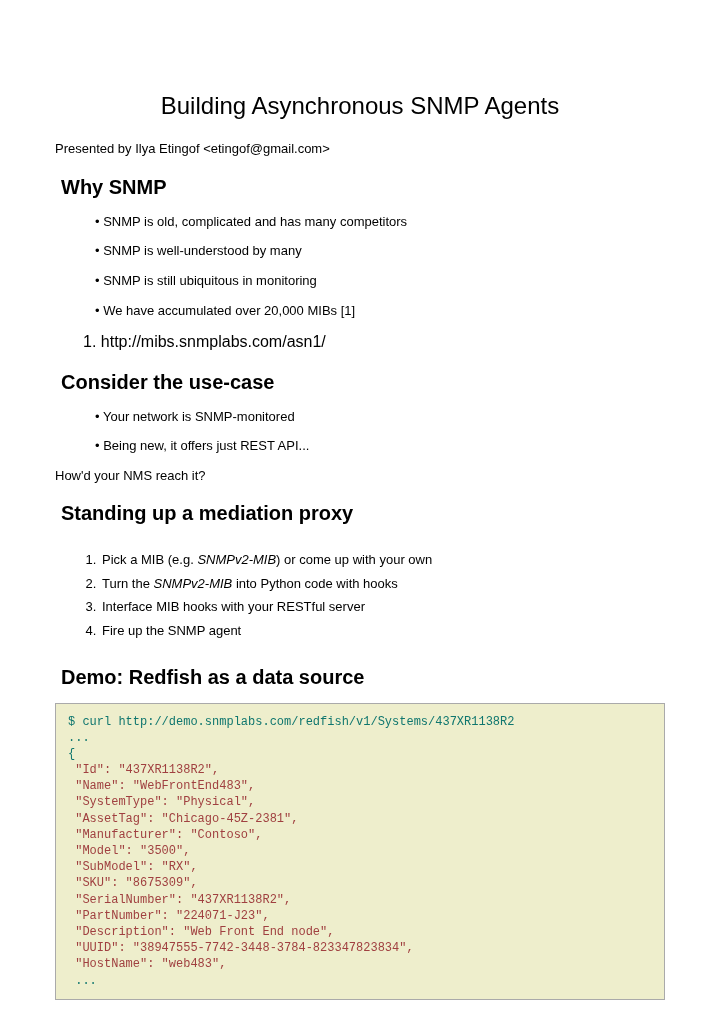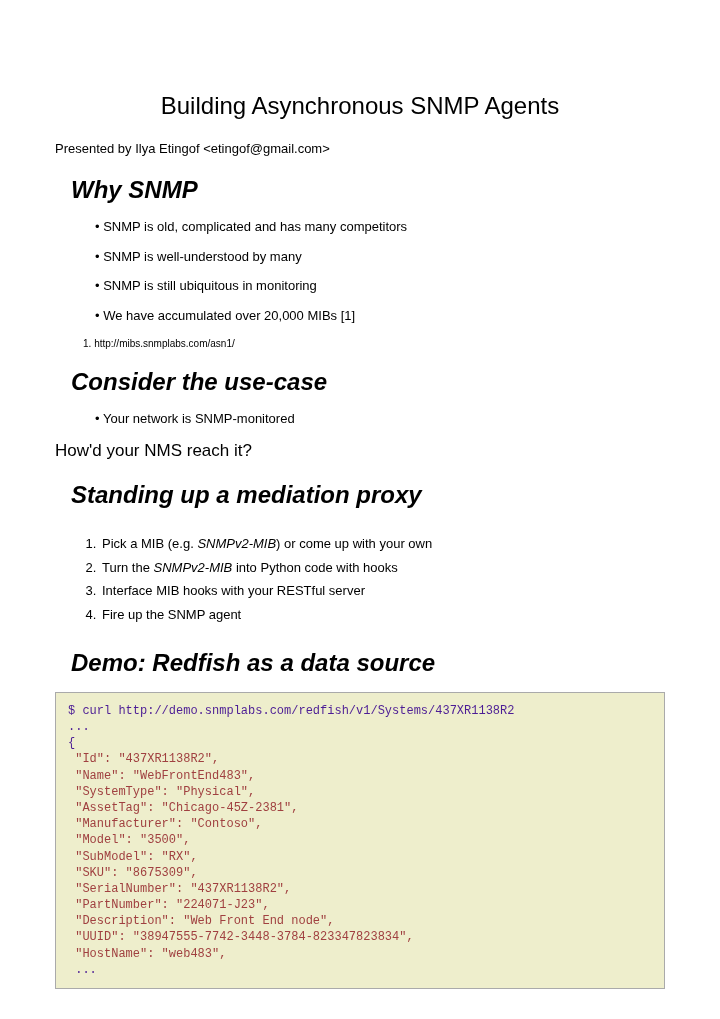--- a/index.html
+++ b/index.html
@@ -12,24 +12,23 @@
     box-sizing: border-box;
     line-height: 1.35;
   }
   h1 {
     font-size: 24px;
     font-weight: normal;
     text-align: center;
     margin: 30px 0 18px 0;
   }
   h2 {
-    font-size: 24px;
+    font-size: 20px;
     font-weight: bold;
-    margin: 16px 0 12px 16px;
-    font-style: italic;
+    margin: 16px 0 12px 6px;
   }
   .presented {
     font-size: 13px;
     margin-bottom: 12px;
   }
   a, .link {
     color: #000000;
     text-decoration: none;
   }
   ul.bullets {
@@ -39,25 +38,25 @@
   }
   ul.bullets li {
     margin: 12px 0;
   }
   ul.bullets li::before {
     content: "• ";
   }
   .ref {
     padding-left: 28px;
     margin: 4px 0 8px 0;
-    font-size: 10px;
+    font-size: 16px;
   }
   .flat {
     margin: 4px 0 8px 0;
-    font-size: 17px;
+    font-size: 13px;
   }
   ol.steps {
     padding-left: 45px;
     margin: 24px 0;
   }
   ol.steps li {
     margin: 6px 0;
     padding-left: 2px;
   }
   em.mib {
@@ -68,21 +67,21 @@
     border: 1px solid #aaa;
     padding: 10px 12px;
     font-family: "Courier New", monospace;
     font-size: 12px;
     line-height: 1.35;
     color: #a04040;
     white-space: pre;
     overflow: hidden;
     margin: 10px 0 0 0;
   }
-  pre.code .ne { color: #4c1d95; }
+  pre.code .ne { color: #0f766e; }
   pre.code .kw { color: #a04040; }
 </style>
 </head>
 <body>
 
 <h1>Building Asynchronous SNMP Agents</h1>
 
 <div class="presented">
   <span>Presented by Ilya Etingof &lt;</span><a href="#" class="link">etingof@gmail.com</a><span>&gt;</span>
 </div>
@@ -94,20 +93,21 @@
   <li>SNMP is still ubiquitous in monitoring</li>
   <li>We have accumulated over 20,000 MIBs [1]</li>
 </ul>
 <div class="ref">
   <span>1. </span><a href="#" class="link">http://mibs.snmplabs.com/asn1/</a>
 </div>
 
 <h2>Consider the use-case</h2>
 <ul class="bullets">
   <li>Your network is SNMP-monitored</li>
+  <li>Being new, it offers just REST API...</li>
 </ul>
 <div class="flat">How'd your NMS reach it?</div>
 
 <h2>Standing up a mediation proxy</h2>
 <ol class="steps">
   <li><span>Pick a MIB (e.g. </span><em class="mib">SNMPv2-MIB</em><span>) or come up with your own</span></li>
   <li><span>Turn the </span><em class="mib">SNMPv2-MIB</em><span> into Python code with hooks</span></li>
   <li>Interface MIB hooks with your RESTful server</li>
   <li>Fire up the SNMP agent</li>
 </ol>

